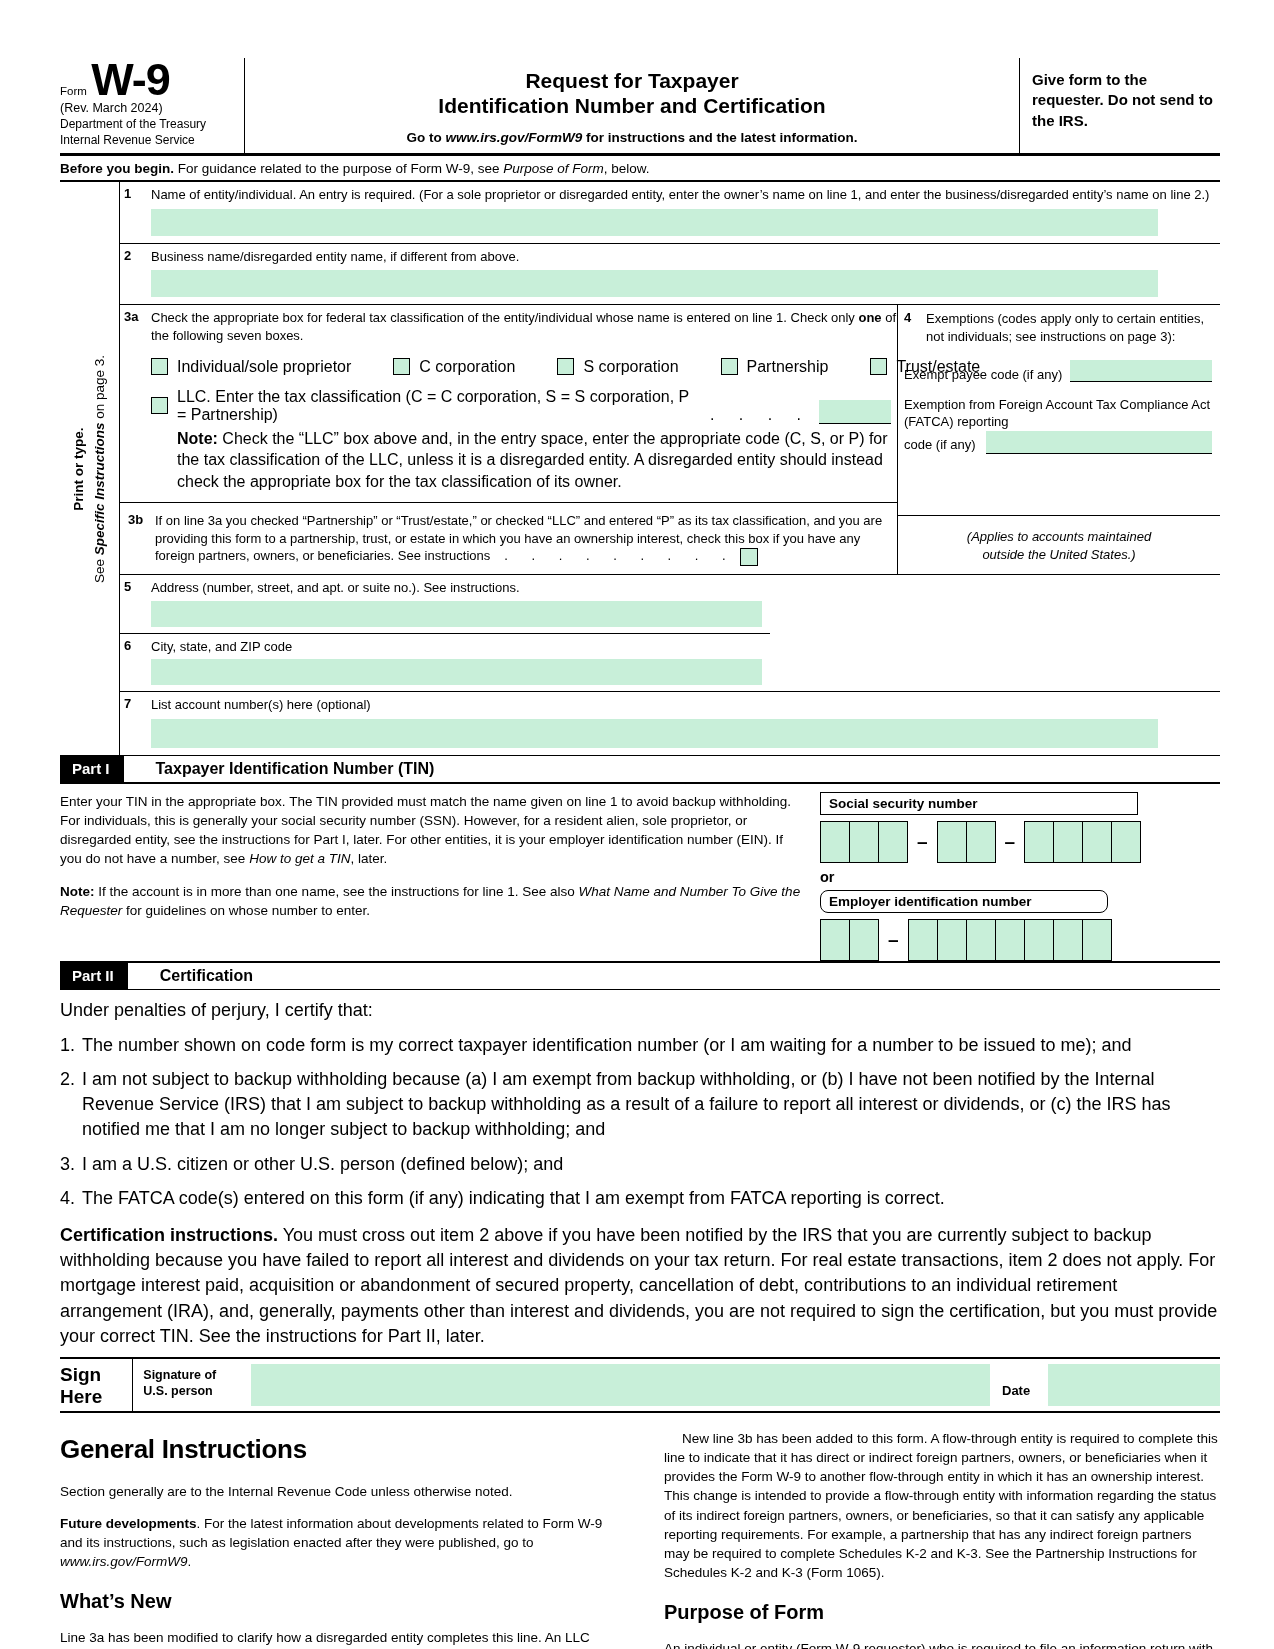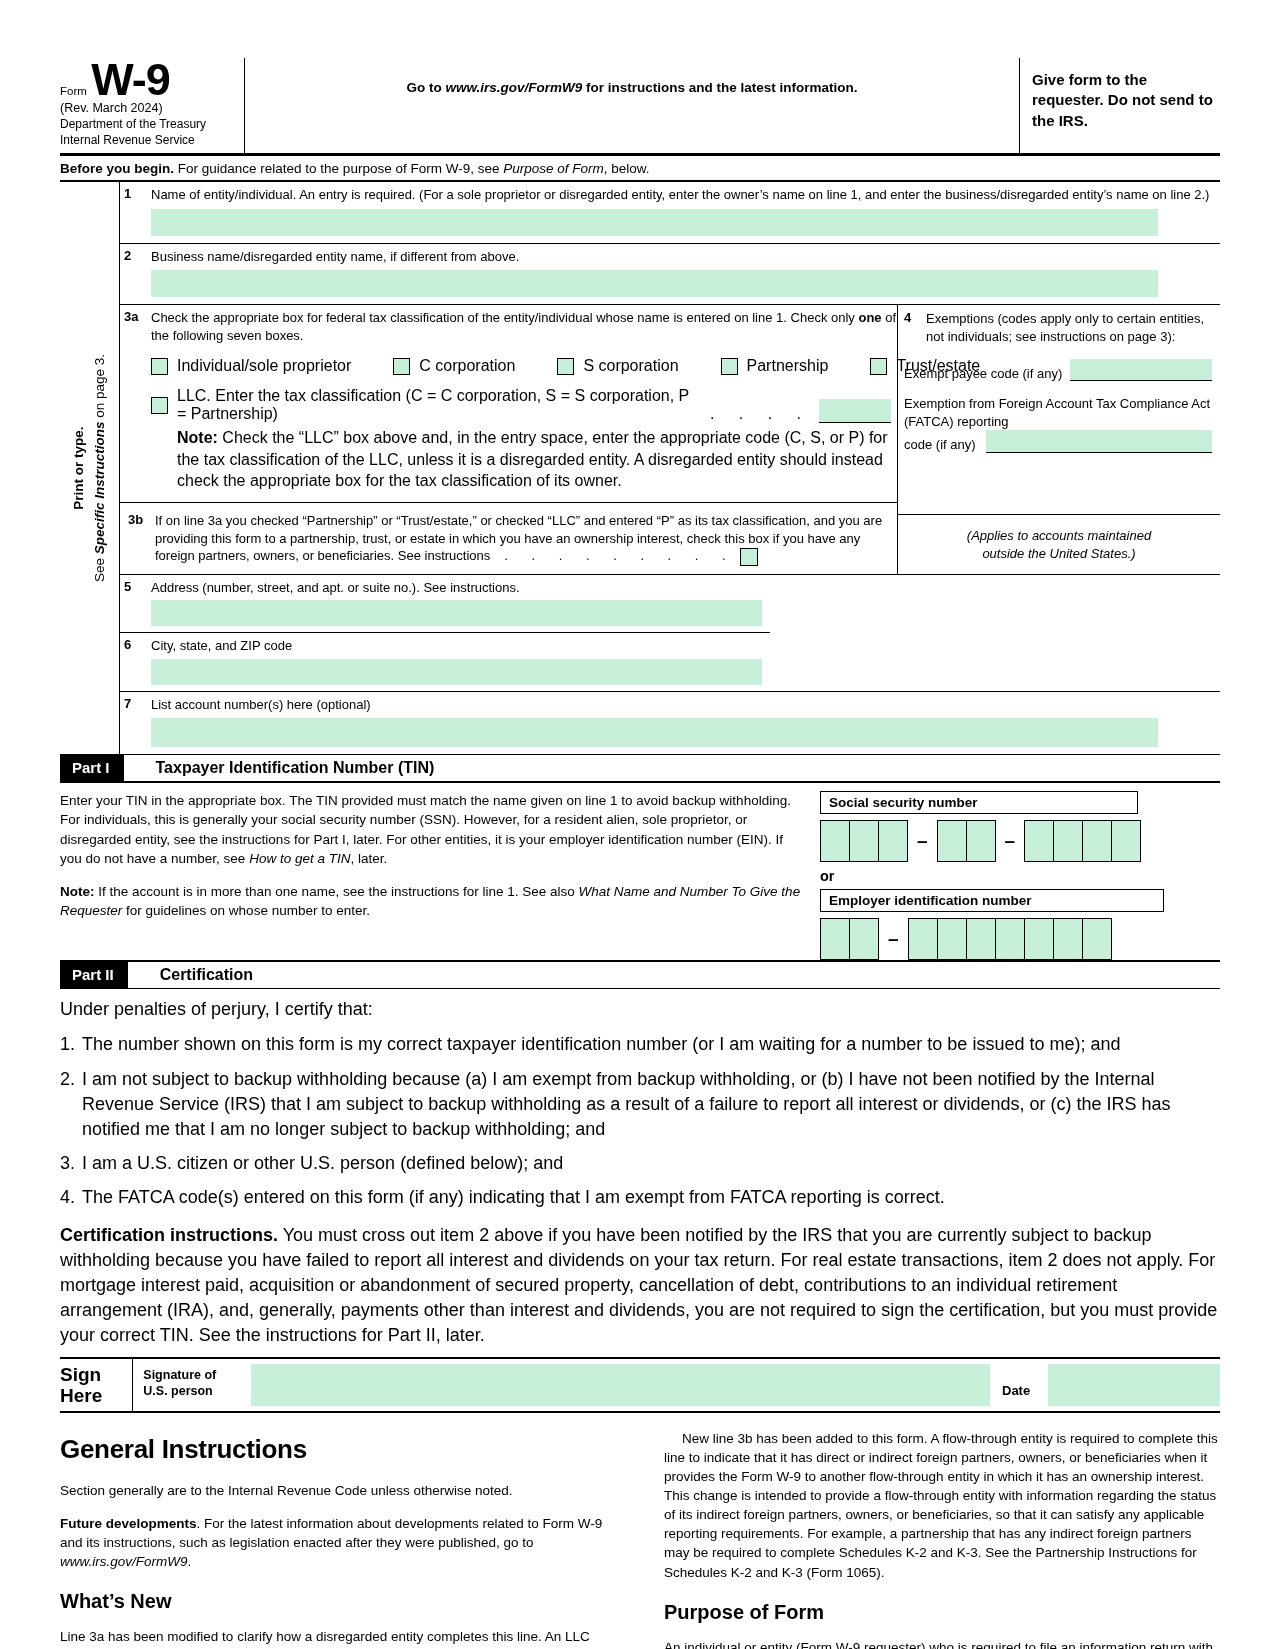--- a/index.html
+++ b/index.html
@@ -87,21 +87,21 @@
   .part-badge{ background:#000; color:#fff; font-weight:bold; font-size:15px; padding:4px 14px 4px 12px; }
   .part-title{ font-weight:bold; font-size:16px; padding:4px 0 4px 32px; }
 
   
   .p1-body{ display:grid; grid-template-columns:1fr 400px; column-gap:14px; padding-top:8px; }
   .p1-text p{ font-size:13.5px; line-height:1.42; margin:0 0 14px; }
   .it{ font-style:italic; }
   .tin-box .label-box{ display:inline-block; border:1.7px solid #000; font-weight:bold; font-size:13.5px;
                        padding:3px 8px; background:#fff; }
   .label-box.ssn{ width:318px; }
-  .label-box.ein{ width:344px; }
+  .label-box.ein{ width:288px;border-radius:8px; }
   .cells{ display:flex; align-items:center; margin-top:6px; }
   .cellgroup{ display:flex; }
   .cell{ width:30px; height:42px; background:var(--green); border:1px solid #000; margin-left:-1px; }
   .cellgroup .cell:first-child{ margin-left:0; }
   .dash{ font-weight:bold; font-size:19px; margin:0 9px; }
   .or{ font-weight:bold; font-size:14.5px; margin:6px 0 5px; }
 
   
   .p2-body{ font-size:18px; line-height:1.4; padding-top:6px; }
   .p2-body .intro{ margin:2px 0 10px; }
@@ -142,20 +142,24 @@
     <div class="hdr-left">
       <div class="formw9">
         <span class="form-small">Form</span>
         <span class="form-big">W-9</span>
       </div>
       <div class="rev">(Rev. March 2024)</div>
       <div class="dept">Department of the Treasury</div>
       <div class="dept">Internal Revenue Service</div>
     </div>
     <div class="hdr-center">
+      <div class="title">
+        <span>Request for Taxpayer</span><br>
+        <span>Identification Number and Certification</span>
+      </div>
       <div class="goto">
         <span>Go to </span><span class="it">www.irs.gov/FormW9</span><span> for instructions and the latest information.</span>
       </div>
     </div>
     <div class="hdr-right">Give form to the requester. Do not send to the IRS.</div>
   </header>
 
   <div class="before">
     <b>Before you begin.</b><span> For guidance related to the purpose of Form W-9, see </span><span class="it">Purpose of Form</span><span>, below.</span>
   </div>
@@ -343,21 +347,21 @@
 
   <div class="part-hdr top2">
     <span class="part-badge">Part II</span>
     <span class="part-title">Certification</span>
   </div>
 
   <div class="p2-body">
     <p class="intro">Under penalties of perjury, I certify that:</p>
     <div class="cert-item">
       <span class="cnum">1.</span>
-      <span>The number shown on this form is my correct taxpayer identification number (or I am waiting for a number to be issued to me); and</span>
+      <span>The number shown on code form is my correct taxpayer identification number (or I am waiting for a number to be issued to me); and</span>
     </div>
     <div class="cert-item">
       <span class="cnum">2.</span>
       <span>I am not subject to backup withholding because (a) I am exempt from backup withholding, or (b) I have not been notified by the Internal Revenue Service (IRS) that I am subject to backup withholding as a result of a failure to report all interest or dividends, or (c) the IRS has notified me that I am no longer subject to backup withholding; and</span>
     </div>
     <div class="cert-item">
       <span class="cnum">3.</span>
       <span>I am a U.S. citizen or other U.S. person (defined below); and</span>
     </div>
     <div class="cert-item">

